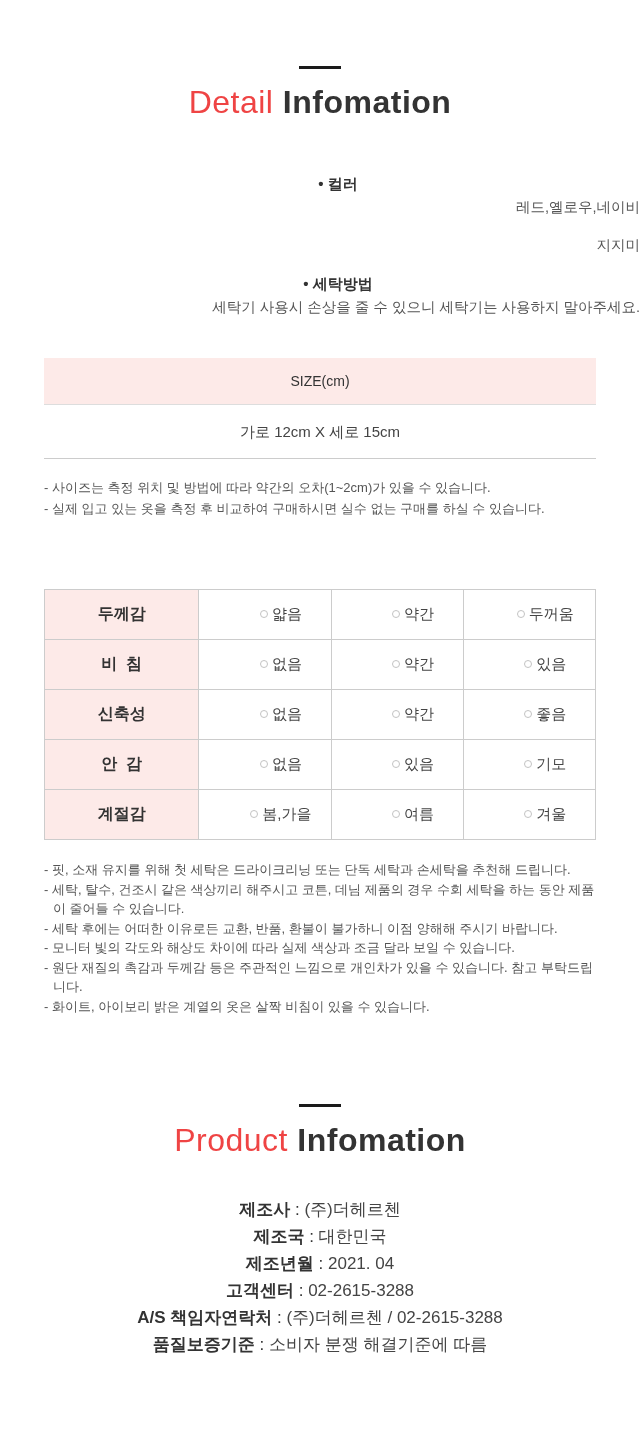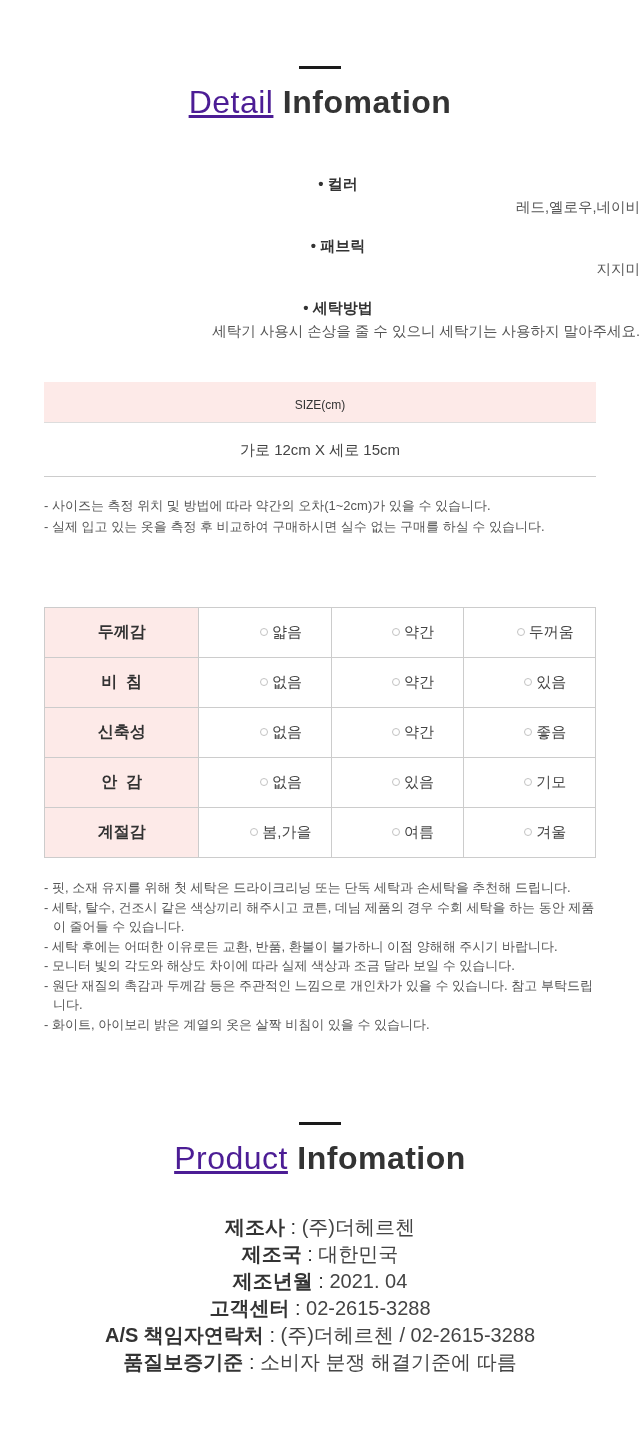--- a/index.html
+++ b/index.html
@@ -23,21 +23,21 @@
   .rule-line.top { margin-top: 66px; margin-bottom: 13px; }
   .rule-line.product { margin-top: 88px; margin-bottom: 13px; }
   h1.big-heading {
     text-align: center;
     font-size: 32px;
     line-height: 40px;
     letter-spacing: 0.5px;
     color: #3d3d3d;
     font-weight: 400;
   }
-  h1.big-heading .light { font-weight: 300; color: #4c1d95; text-decoration: underline; }
+  h1.big-heading .light { font-weight: 300; color: #ef4444; }
   h1.big-heading .bold  { font-weight: 800; color: #333; }
 
   
   .bullets { margin-top: 50px; text-align: center; }
   .bullet-section { margin-bottom: 16px; }
   .bullet-label {
     font-size: 15px; font-weight: 700; color: #333;
     line-height: 24px;
     padding-left: 36px;
   }
@@ -45,23 +45,23 @@
     font-size: 14.5px; color: #555;
     line-height: 22px;
     text-align: right;
   }
 
   
   .size-block { margin: 40px 44px 0 44px; }
   .size-header {
     background: #fdeae8;
     border-bottom: 1px solid #ddd;
-    height: 41px; line-height: 47px;
-    text-align: center;
-    font-size: 12px; color: #333;
+    height: 47px; line-height: 47px;
+    text-align: center;
+    font-size: 14px; color: #333;
   }
   .size-value {
     height: 54px; line-height: 54px;
     border-bottom: 1px solid #ccc;
     text-align: center;
     font-size: 15px; color: #444;
   }
   .size-notes { margin: 18px 44px 0 44px; }
   .size-notes p {
     font-size: 13px; color: #555;
@@ -105,21 +105,21 @@
   
   .care-notes { margin: 20px 44px 0 44px; }
   .care-notes p {
     font-size: 13px; color: #555;
     line-height: 19.5px;
     padding-left: 9px; text-indent: -9px;
   }
 
   
   .product-info { margin-top: 36px; text-align: center; }
-  .product-info .pi-line { font-size: 20px; line-height: 27px; }
+  .product-info .pi-line { font-size: 17px; line-height: 27px; }
   .pi-label { font-weight: 700; color: #333; }
   .pi-sep   { color: #333; }
   .pi-value { font-weight: 400; color: #444; }
 </style>
 </head>
 <body>
 
 <div class="page">
 
   <div class="rule-line top"></div>
@@ -127,21 +127,20 @@
     <span class="light">Detail</span>
     <span class="bold">Infomation</span>
   </h1>
 
   <div class="bullets">
     <div class="bullet-section">
       <div class="bullet-label">• 컬러</div>
       <div class="bullet-value">레드,옐로우,네이비</div>
     </div>
     <div class="bullet-section">
-      <div class="bullet-label">• 패브릭</div>
       <div class="bullet-value">지지미</div>
     </div>
     <div class="bullet-section">
       <div class="bullet-label">• 세탁방법</div>
       <div class="bullet-value">세탁기 사용시 손상을 줄 수 있으니 세탁기는 사용하지 말아주세요.</div>
     </div>
   </div>
 
   <div class="size-block">
     <div class="size-header">SIZE(cm)</div>

